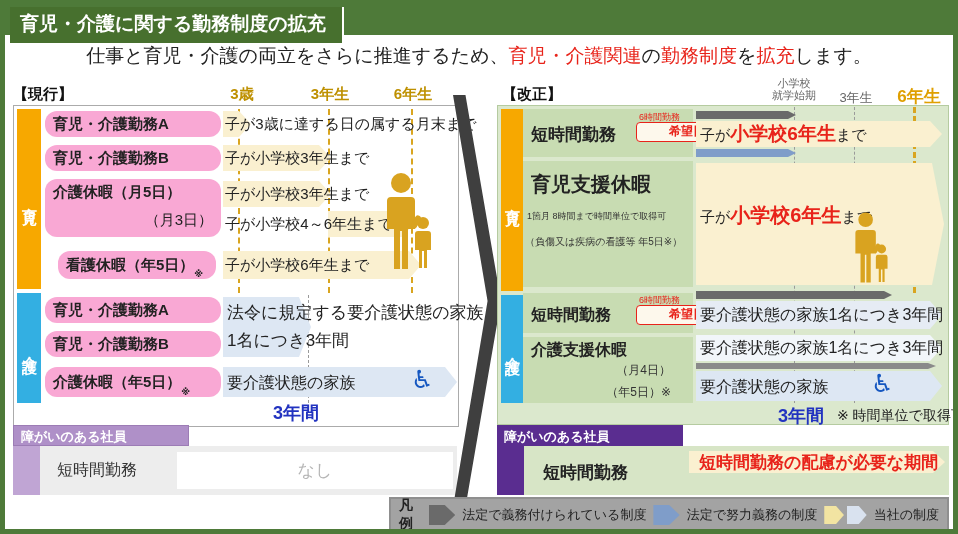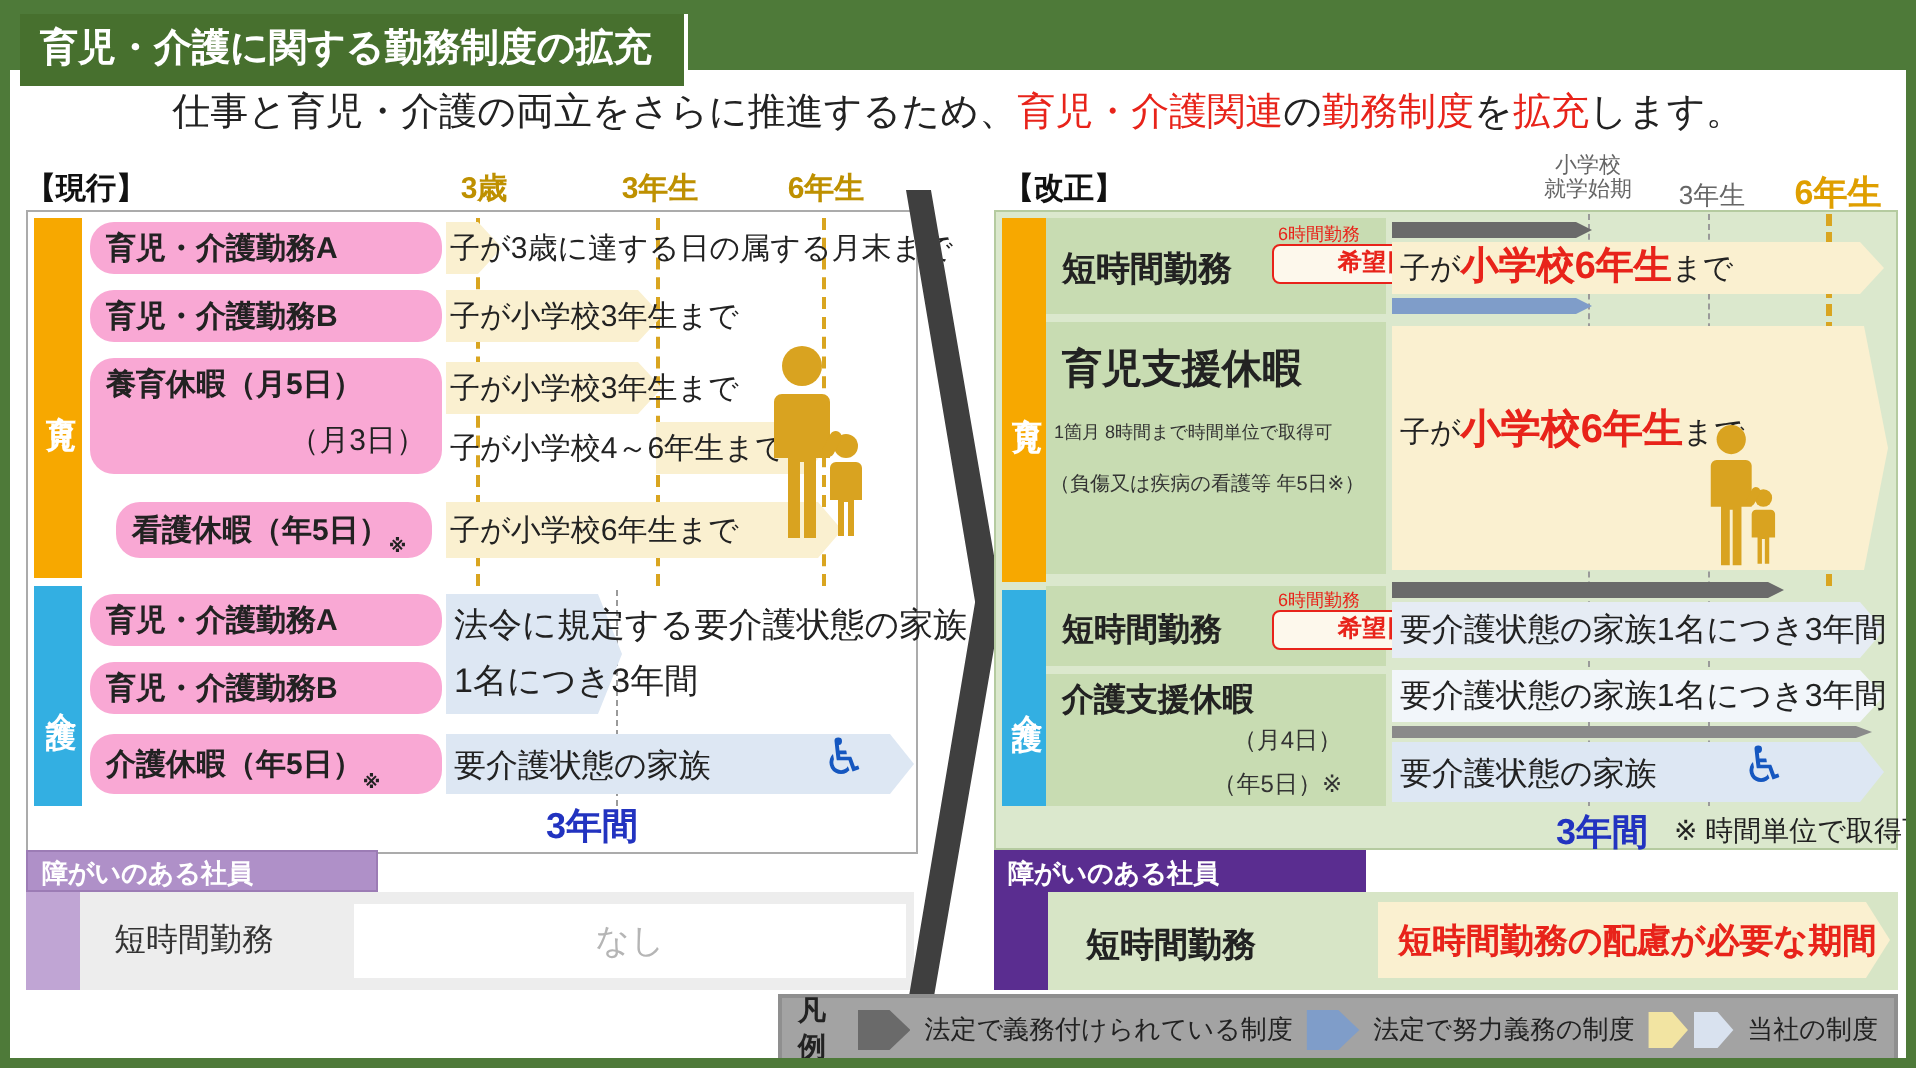--- a/index.html
+++ b/index.html
@@ -66,21 +66,21 @@
     </div>
 
   <div class="abs rowlabel" style="left:40px;top:106px;width:176px;height:26px;">育児・介護勤務A</div>
   <div class="abs arrow cream" style="left:218px;top:106px;width:28px;height:26px;"></div>
   <div class="abs valtext nowrap" style="left:220px;top:110px;">子が3歳に達する日の属する月末まで</div>
 
   <div class="abs rowlabel" style="left:40px;top:140px;width:176px;height:26px;">育児・介護勤務B</div>
   <div class="abs arrow cream" style="left:218px;top:140px;width:108px;height:26px;"></div>
   <div class="abs valtext nowrap" style="left:220px;top:144px;">子が小学校3年生まで</div>
 
-  <div class="abs rowlabel" style="left:40px;top:174px;width:176px;height:58px;align-items:flex-start;padding-top:4px;">養育休暇（月5日）</div>
+  <div class="abs rowlabel" style="left:40px;top:174px;width:176px;height:58px;align-items:flex-start;padding-top:4px;">介護休暇（月5日）</div>
   <div class="abs" style="left:40px;top:206px;width:168px;text-align:right;font-size:15px;font-weight:normal;">（月3日）</div>
   <div class="abs arrow cream" style="left:218px;top:176px;width:108px;height:26px;"></div>
   <div class="abs valtext nowrap" style="left:220px;top:180px;">子が小学校3年生まで</div>
   <div class="abs arrow cream" style="left:323px;top:206px;width:86px;height:26px;"></div>
   <div class="abs valtext nowrap" style="left:220px;top:210px;">子が小学校4～6年生まで</div>
 
   <div class="abs rowlabel" style="left:53px;top:246px;width:158px;height:28px;">
       <span>看護休暇（年5日）</span>
       <span style="font-size:9px;align-self:flex-end;">※</span>
     </div>
@@ -181,21 +181,21 @@
   <div class="abs nowrap" style="left:695px;top:372px;font-size:16px;">要介護状態の家族</div>
   <div class="abs wheel" style="left:866px;top:366px;">♿</div>
 
   <div class="abs dur" style="left:773px;top:399px;">3年間</div>
   <div class="abs nowrap" style="left:832px;top:402px;font-size:14px;color:#222;">※ 時間単位で取得可</div>
 
   <div class="abs ptab-d" style="left:492px;top:420px;width:186px;height:21px;">障がいのある社員</div>
   <div class="abs" style="left:492px;top:441px;width:27px;height:49px;background:#5A2D90;"></div>
   <div class="abs" style="left:519px;top:441px;width:425px;height:49px;background:#D7E5C6;"></div>
   <div class="abs nowrap" style="left:538px;top:456px;font-size:17px;font-weight:bold;color:#222;">短時間勤務</div>
-  <div class="abs arrow cream" style="left:684px;top:446px;width:256px;height:38px;display:flex;align-items:center;">
+  <div class="abs arrow cream" style="left:684px;top:446px;width:256px;height:22px;display:flex;align-items:center;">
       <span class="red nowrap" style="font-size:17px;font-weight:bold;padding-left:10px;">短時間勤務の配慮が必要な期間</span>
     </div>
 
   <div class="abs legend" style="left:384px;top:492px;width:560px;height:30px;">
     <span style="font-size:14px;font-weight:bold;">凡例</span>
     <span class="larrow" style="width:32px;height:20px;background:#6A6A6A;display:inline-block;"></span>
     <span class="txt">法定で義務付けられている制度</span>
     <span class="larrow" style="width:32px;height:20px;background:#7F9DC9;display:inline-block;"></span>
     <span class="txt">法定で努力義務の制度</span>
     <span class="larrow" style="width:24px;height:18px;background:#F2E4A2;display:inline-block;"></span>

